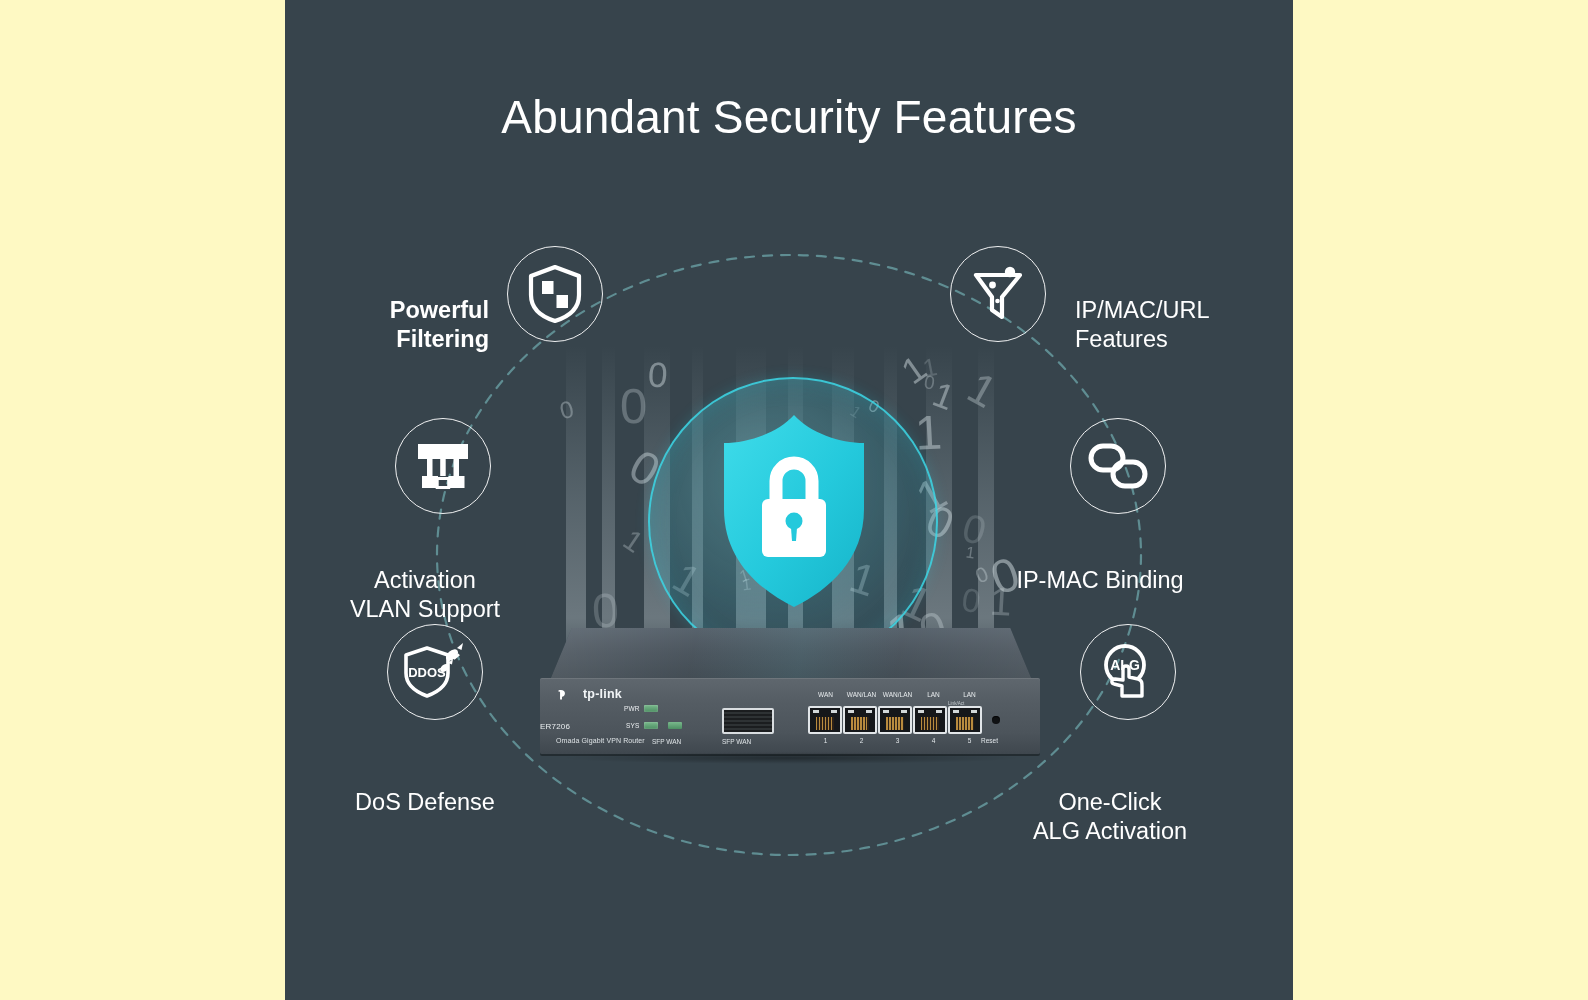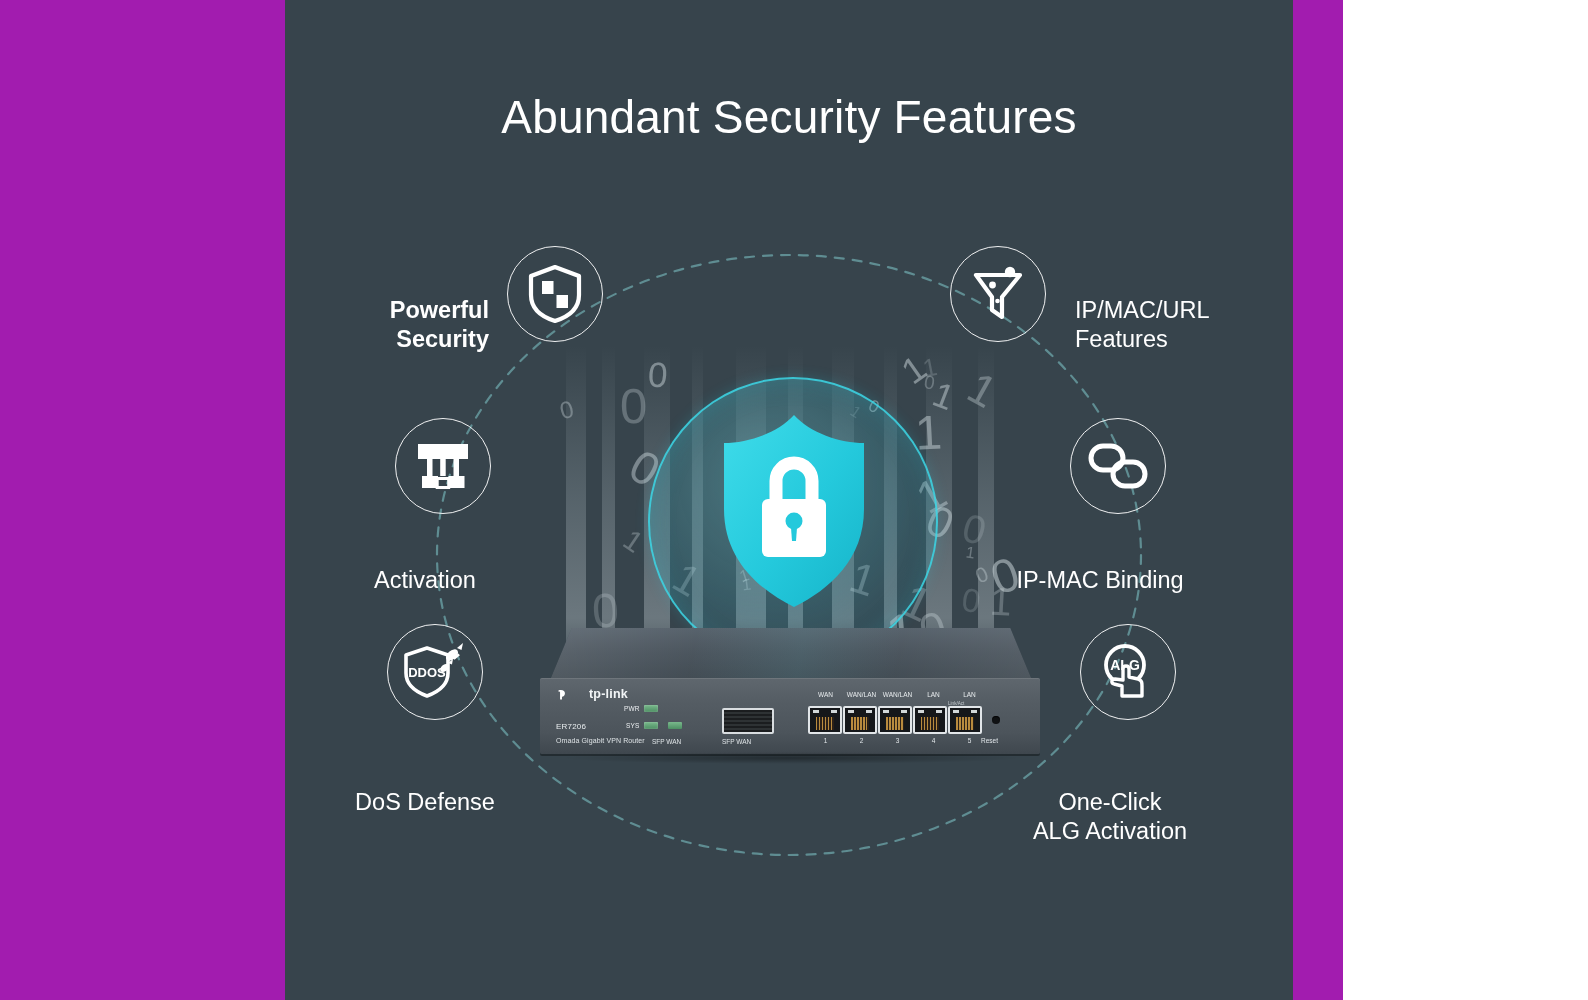--- a/index.html
+++ b/index.html
@@ -2,21 +2,21 @@
 <html><head>
 <meta charset="utf-8">
 <style>
   * { box-sizing: border-box; margin: 0; padding: 0; }
   html, body {
     width: 1588px; height: 1000px;
     background: #ffffff;
     font-family: "Liberation Sans", sans-serif;
     overflow: hidden;
   }
-  #stage { position: relative; width: 1343px; height: 1000px; background: #a21caf; }
+  #stage { position: relative; width: 1588px; height: 1000px; background: #fef9c3; }
 
   
   .panel {
     position: absolute; left: 285px; top: 0; width: 1008px; height: 1000px;
     background: #37444c; overflow: hidden;
   }
 
   
   .title {
     position: absolute; left: 0; top: 90px; width: 100%;
@@ -96,24 +96,24 @@
     border-radius: 2px;
     box-shadow: 0 2px 0 rgba(0,0,0,0.35), inset 0 1px 0 rgba(255,255,255,0.10);
   }
   .router-shadow {
     position: absolute; left: 18px; top: 124px; width: 466px; height: 12px;
     background: radial-gradient(ellipse at center, rgba(0,0,0,0.35) 0%, rgba(0,0,0,0) 70%);
   }
   .rf-brand {
     position: absolute; left: 16px; top: 9px; color: #f2f5f7;
     font-size: 12.5px; font-weight: 700; letter-spacing: .2px; white-space: nowrap;
-    display: flex; align-items: center; gap: 20px;
+    display: flex; align-items: center; gap: 14px;
   }
   .rf-model {
-    position: absolute; left: 16px; top: 44px; color: #e9edef;
+    position: absolute; left: 0; top: 44px; color: #e9edef;
     font-size: 8px; letter-spacing: .2px; white-space: nowrap;
   }
   .rf-desc {
     position: absolute; left: 16px; top: 59px; color: #dde2e5;
     font-size: 7px; letter-spacing: .1px; white-space: nowrap;
   }
   .led-row { position: absolute; display: flex; align-items: center; gap: 4px; }
   .led-txt { color: #eceff1; font-size: 6.5px; letter-spacing: .2px; }
   .led {
     width: 14px; height: 7px; border-radius: 1px;
@@ -312,38 +312,39 @@
     <div class="node">
       <div class="circle" style="left:222px; top:246px;">
         <svg width="56" height="58" viewBox="0 0 56 58">
           <path d="M28 2 L52 11 L52 30 C52 44 41 52 28 56 C15 52 4 44 4 30 L4 11 Z" fill="none" stroke="#ffffff" stroke-width="4.2" stroke-linejoin="round"></path>
           <rect x="15" y="16" width="11.5" height="13" fill="#ffffff"></rect>
           <rect x="29.5" y="30" width="11.5" height="13" fill="#ffffff"></rect>
         </svg>
       </div>
       <div class="label r" style="left:14px; top:296px; width:190px;">
         <div>Powerful</div>
-        <div>Security</div>
+        <div>Filtering</div>
       </div>
     </div>
 
     <div class="node">
       <div class="circle" style="left:110px; top:418px;">
         <svg width="58" height="52" viewBox="0 0 58 52">
           <rect x="4" y="4" width="50" height="15" fill="#ffffff"></rect>
           <rect x="13" y="19" width="5.5" height="17" fill="#ffffff"></rect>
           <rect x="26.2" y="19" width="5.5" height="17" fill="#ffffff"></rect>
           <rect x="39.5" y="19" width="5.5" height="17" fill="#ffffff"></rect>
           <rect x="8" y="36" width="16" height="12" fill="#ffffff"></rect>
           <rect x="23.2" y="38.5" width="11.5" height="9" fill="none" stroke="#ffffff" stroke-width="3"></rect>
           <rect x="34.5" y="36" width="16" height="12" fill="#ffffff"></rect>
         </svg>
       </div>
       <div class="label c" style="left:-15px; top:566px; width:310px;">
         <div>Activation</div>
+        <div>VLAN Support</div>
       </div>
     </div>
 
     <div class="node">
       <div class="circle" style="left:102px; top:624px;">
         <svg width="64" height="60" viewBox="0 0 64 60">
           <path d="M24 6 L45 13 L45 31 C45 43 35 50 24 54 C13 50 3 43 3 31 L3 13 Z" fill="none" stroke="#ffffff" stroke-width="3.6" stroke-linejoin="round"></path>
           <text x="24" y="35" text-anchor="middle" fill="#ffffff" font-family="Liberation Sans, sans-serif" font-size="13" font-weight="700">DDOS</text>
           <g fill="#ffffff">
             <ellipse cx="49" cy="13" rx="7" ry="4.4" transform="rotate(-40 49 13)"></ellipse>

